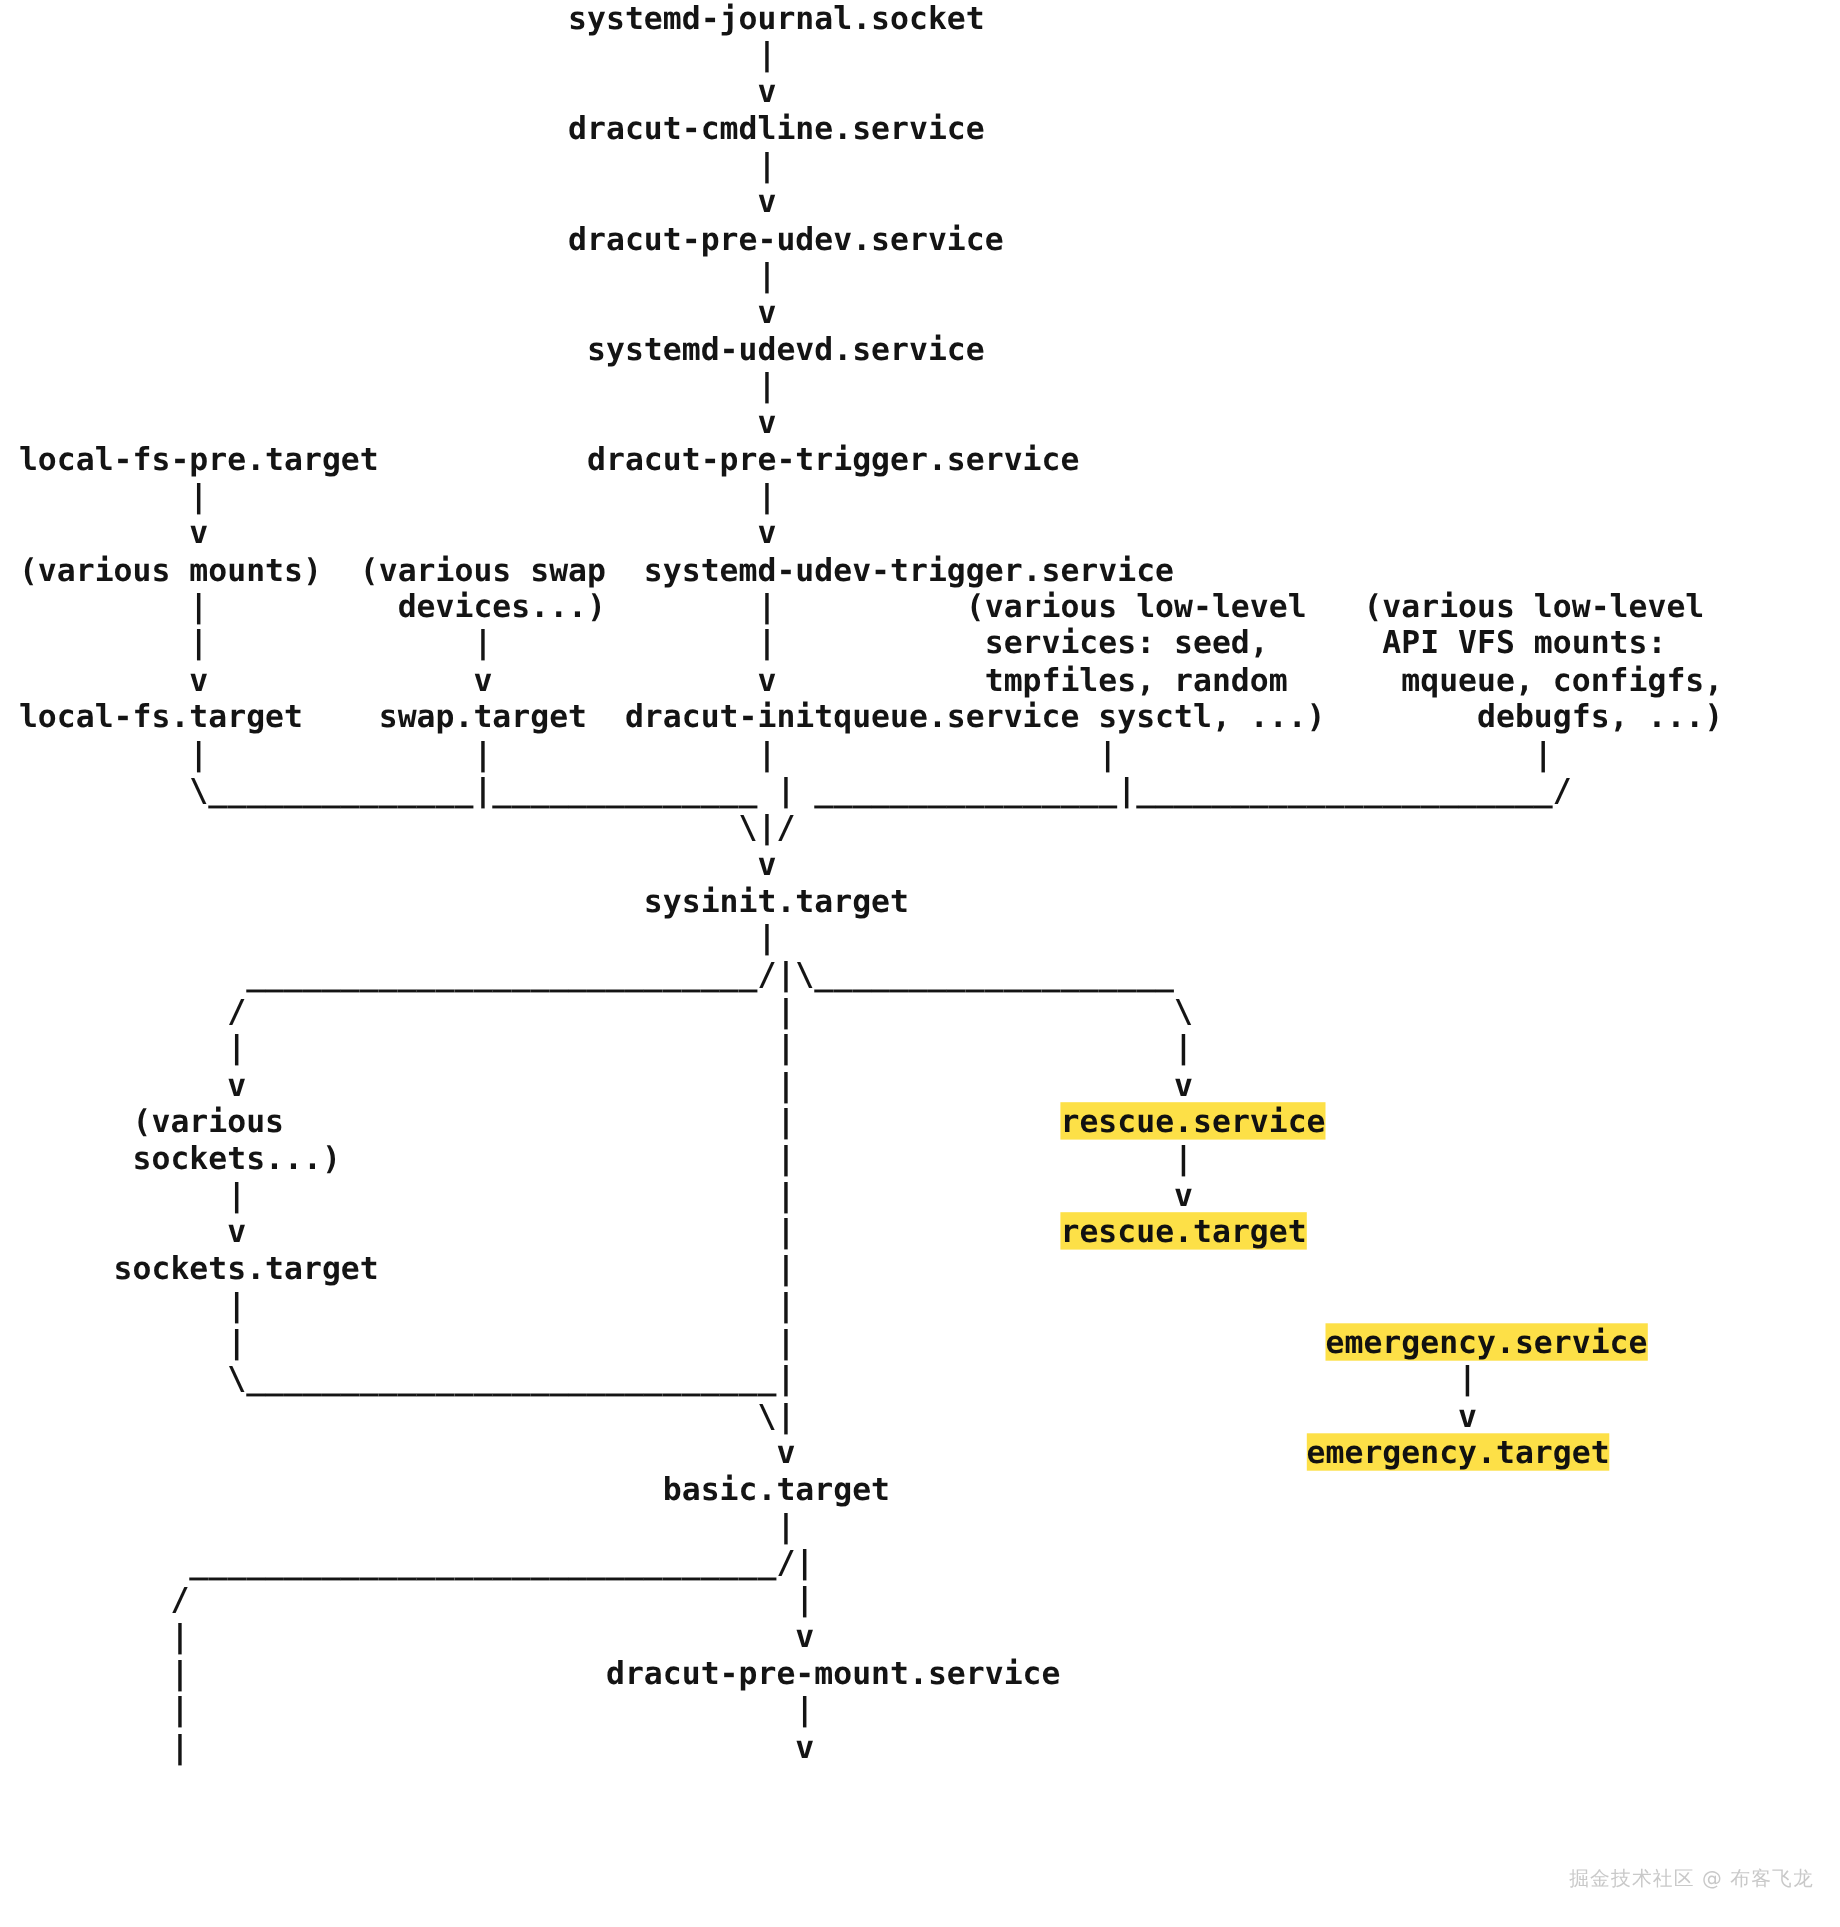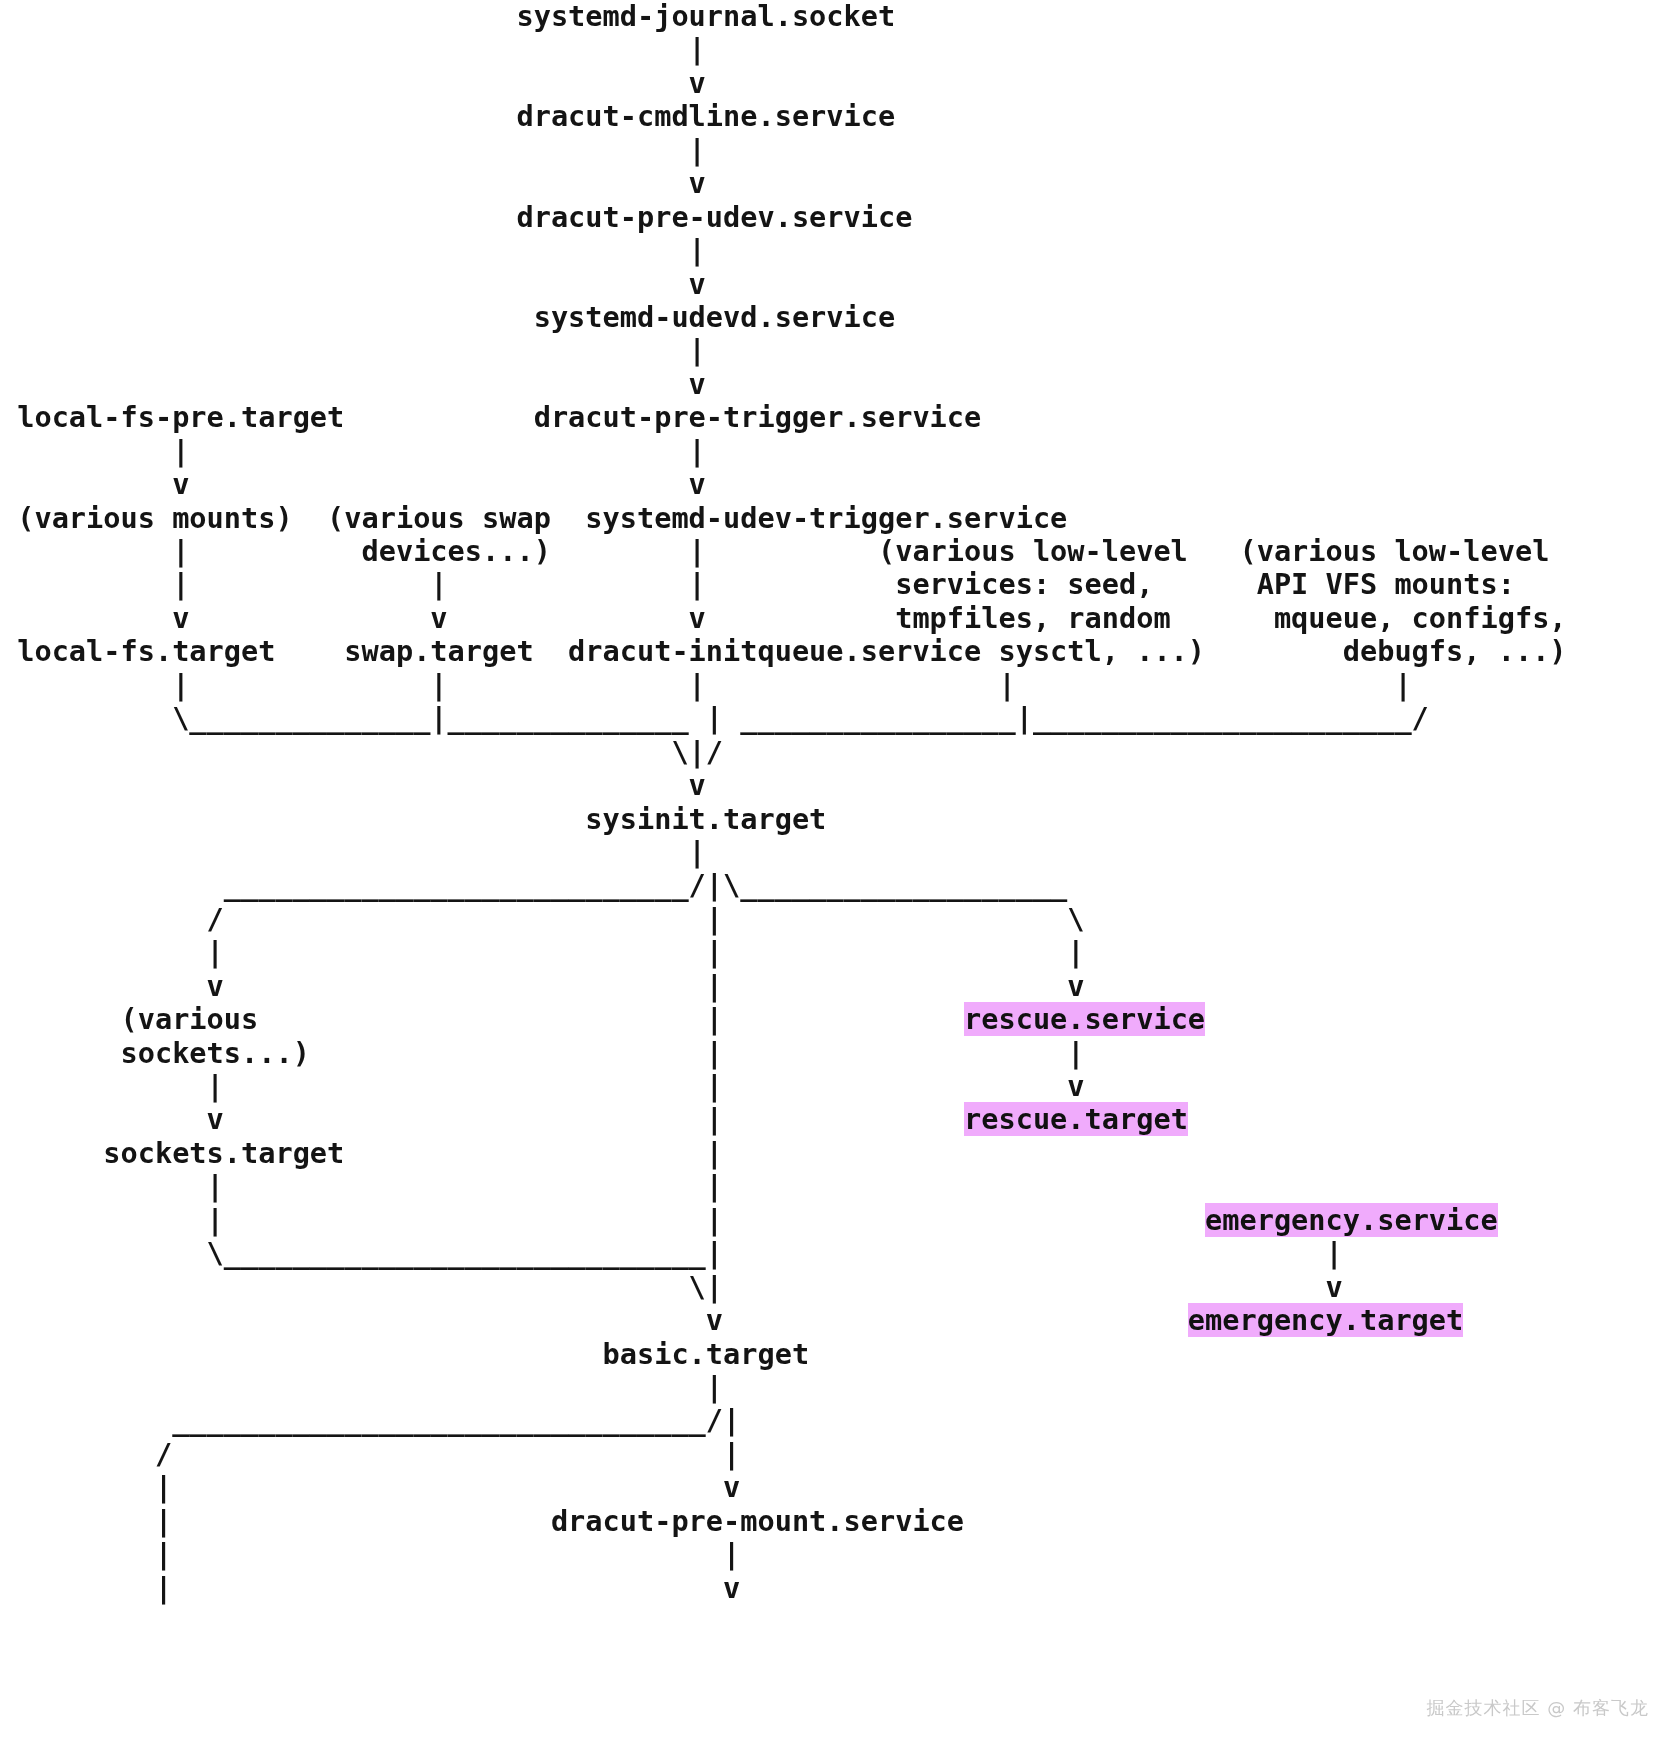--- a/index.html
+++ b/index.html
@@ -31,21 +31,21 @@
     font-weight: 600;
     -webkit-font-smoothing: antialiased;
   }
 
   #ascii-diagram .row {
     display: block;
     height: 33.45px;
   }
 
   .hl {
-    background: #f0abfc;
+    background: #fde047;
     color: #111111;
     padding: 0;
     margin-top: 24px;
   }
 
   #watermark {
     position: absolute;
     right: 24px;
     bottom: 32px;
     font-family: "DejaVu Sans", "Liberation Sans", sans-serif;

